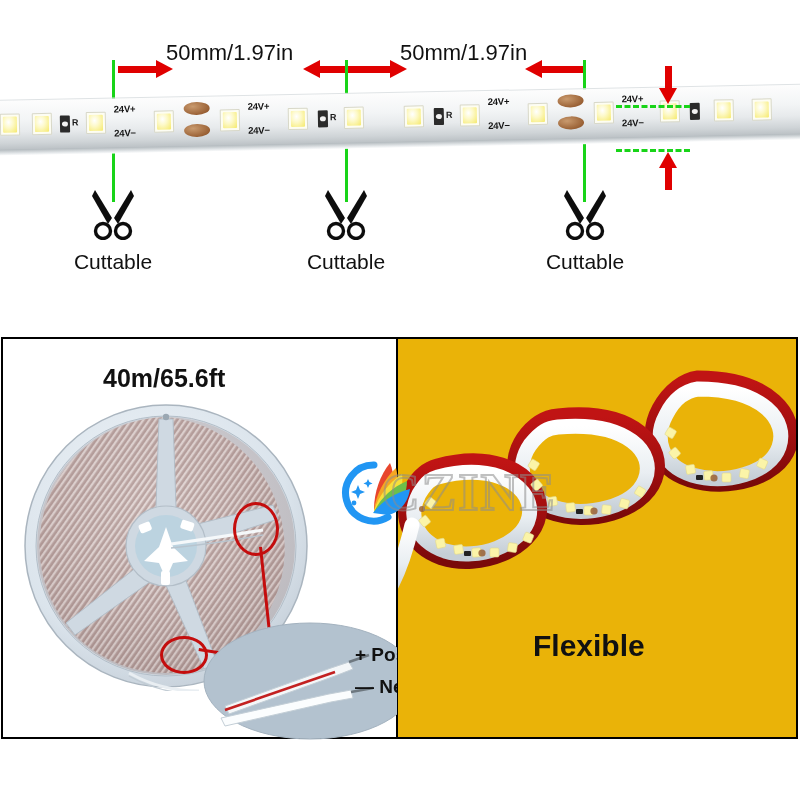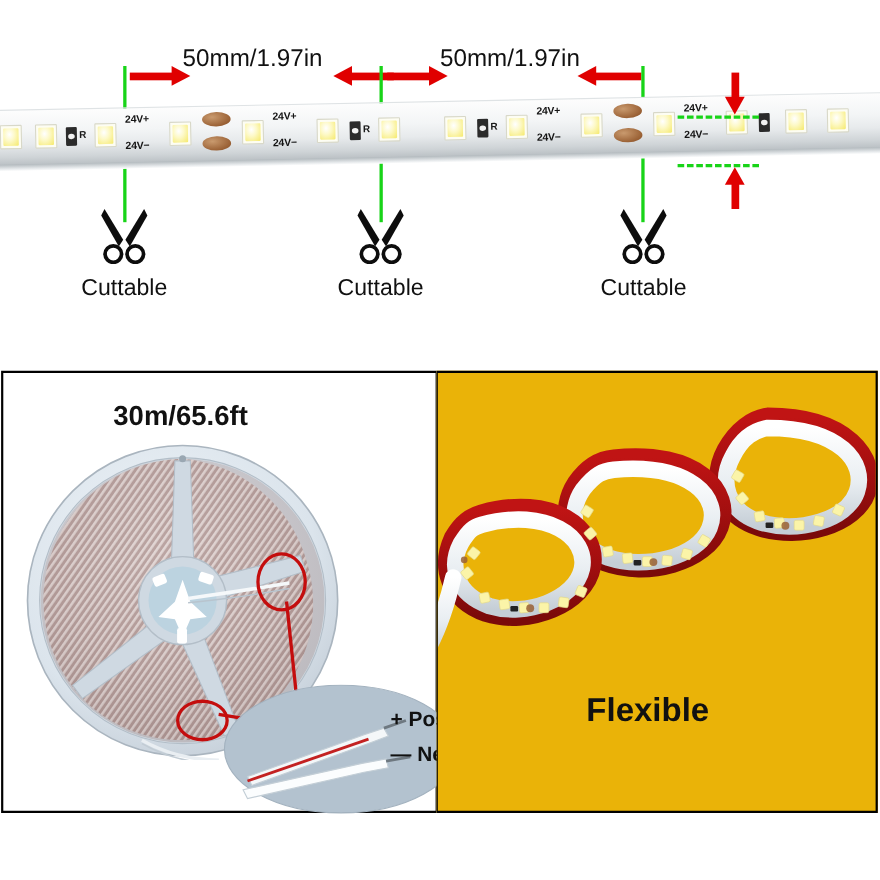--- a/index.html
+++ b/index.html
@@ -376,21 +376,21 @@
       </svg>
     </div>
 
     <div class="cuttable-text" style="left:68px; top:250px; width:90px;">Cuttable</div>
     <div class="cuttable-text" style="left:301px; top:250px; width:90px;">Cuttable</div>
     <div class="cuttable-text" style="left:540px; top:250px; width:90px;">Cuttable</div>
   </div>
 
   <div id="bottom-left-panel">
 
-    <div class="length-label">30m/65.6ft</div>
+    <div class="length-label">40m/65.6ft</div>
 
     <div class="reel">
       <svg viewBox="0 0 290 290" width="290" height="290">
         <defs>
           <radialGradient id="flangeGrad" cx="42%" cy="35%" r="72%">
             <stop offset="0%" stop-color="#eef3f7"></stop>
             <stop offset="70%" stop-color="#dbe4ec"></stop>
             <stop offset="100%" stop-color="#c2ccd6"></stop>
           </radialGradient>
           <radialGradient id="coilGrad" cx="45%" cy="35%" r="70%">
@@ -555,14 +555,35 @@
       <g fill="#222">
         <rect x="66" y="212" width="7" height="5" rx="1"></rect>
         <rect x="178" y="170" width="7" height="5" rx="1"></rect>
         <rect x="298" y="136" width="7" height="5" rx="1"></rect>
       </g>
     </svg>
 
     <div class="flexible-label">Flexible</div>
   </div>
 
+  <div class="watermark">
+    <svg viewBox="0 0 270 75" width="270" height="75">
+
+      <path d="M44 10 A28 28 0 1 0 58 62" fill="none" stroke="#2196f3" stroke-width="7" stroke-linecap="round"></path>
+
+      <g>
+        <path d="M44 54 C44 38 50 20 60 8 C66 22 64 42 56 56 Z" fill="#e8452c"></path>
+        <path d="M44 55 C46 40 54 24 66 13 C70 28 66 46 56 57 Z" fill="#f5a623"></path>
+        <path d="M44 56 C48 42 58 28 72 19 C74 34 68 50 57 58 Z" fill="#f7e03a"></path>
+        <path d="M44 57 C50 44 62 32 77 26 C77 41 69 54 58 59 Z" fill="#6dbf4b"></path>
+        <path d="M43 58 C51 47 64 38 80 34 C78 48 69 58 58 60 Z" fill="#2196f3"></path>
+      </g>
+
+      <g fill="#2196f3">
+        <path d="M28 30 L30 35 L35 37 L30 39 L28 44 L26 39 L21 37 L26 35 Z"></path>
+        <path d="M38 24 L39.4 27 L42.5 28.4 L39.4 29.8 L38 33 L36.6 29.8 L33.5 28.4 L36.6 27 Z"></path>
+        <circle cx="24" cy="48" r="2.4"></circle>
+      </g>
+    </svg>
+    <div class="wm-text">CZINE</div>
+  </div>
 
 </div>
 
 </body></html>

